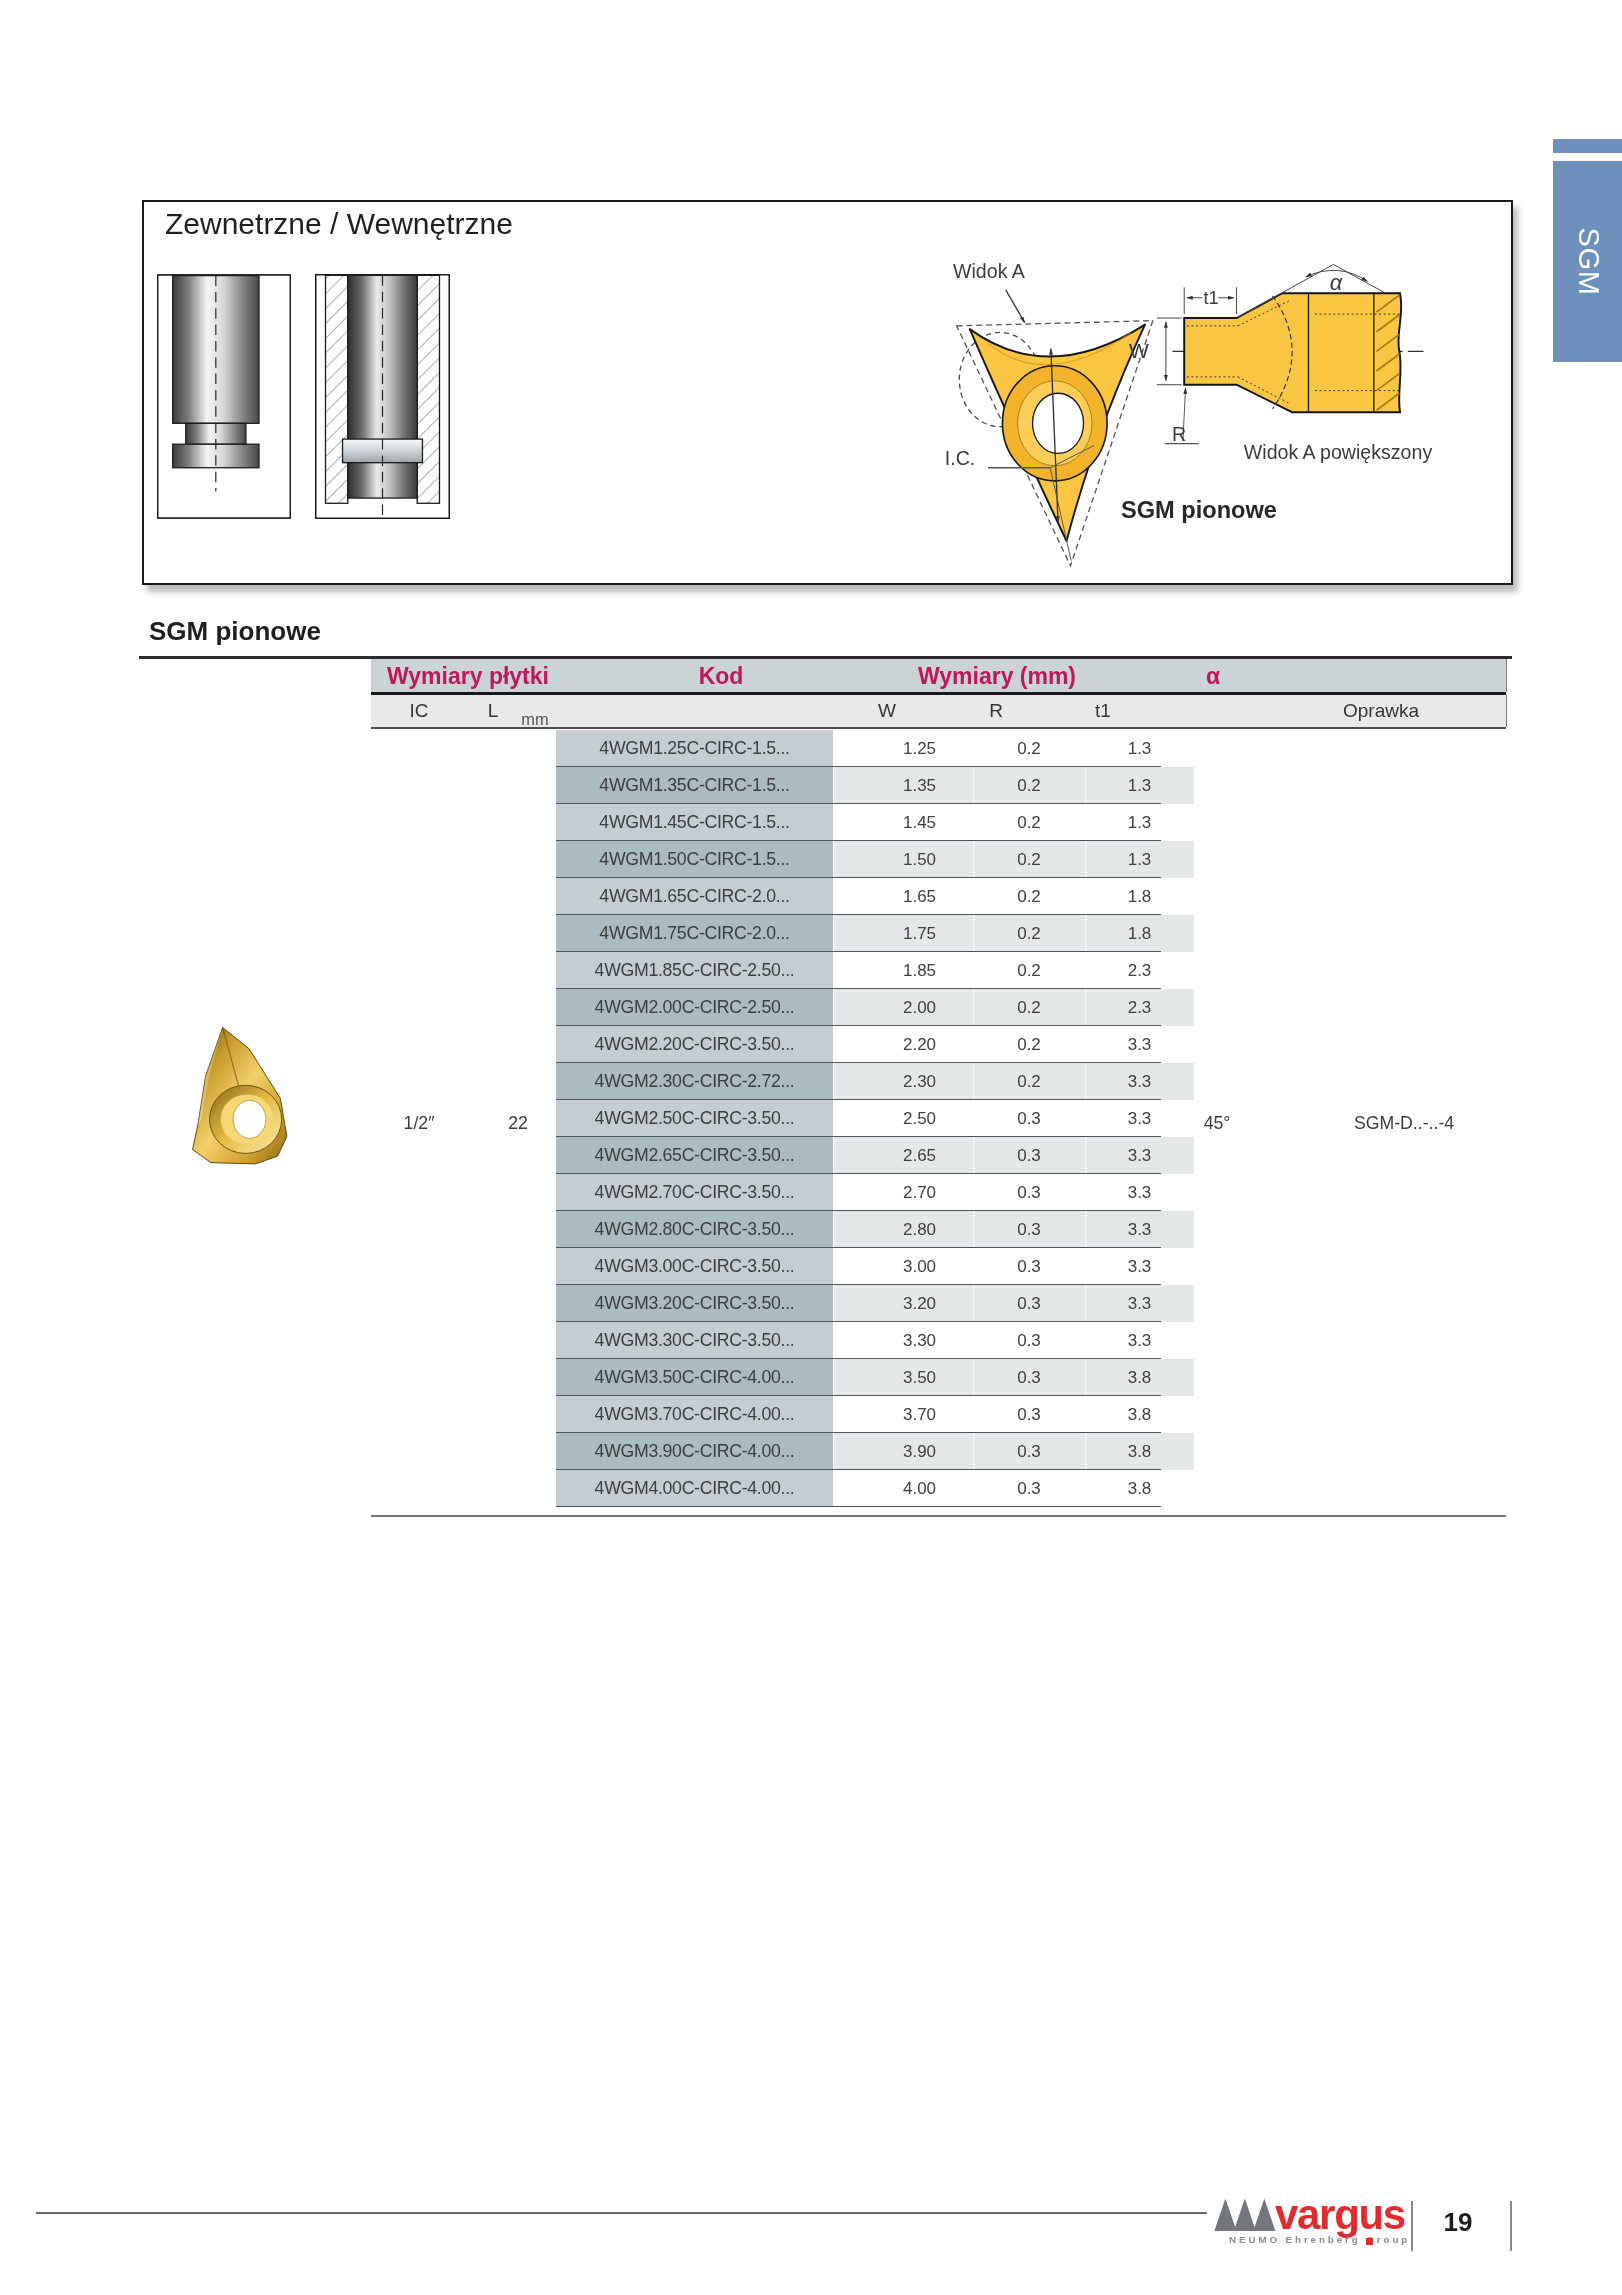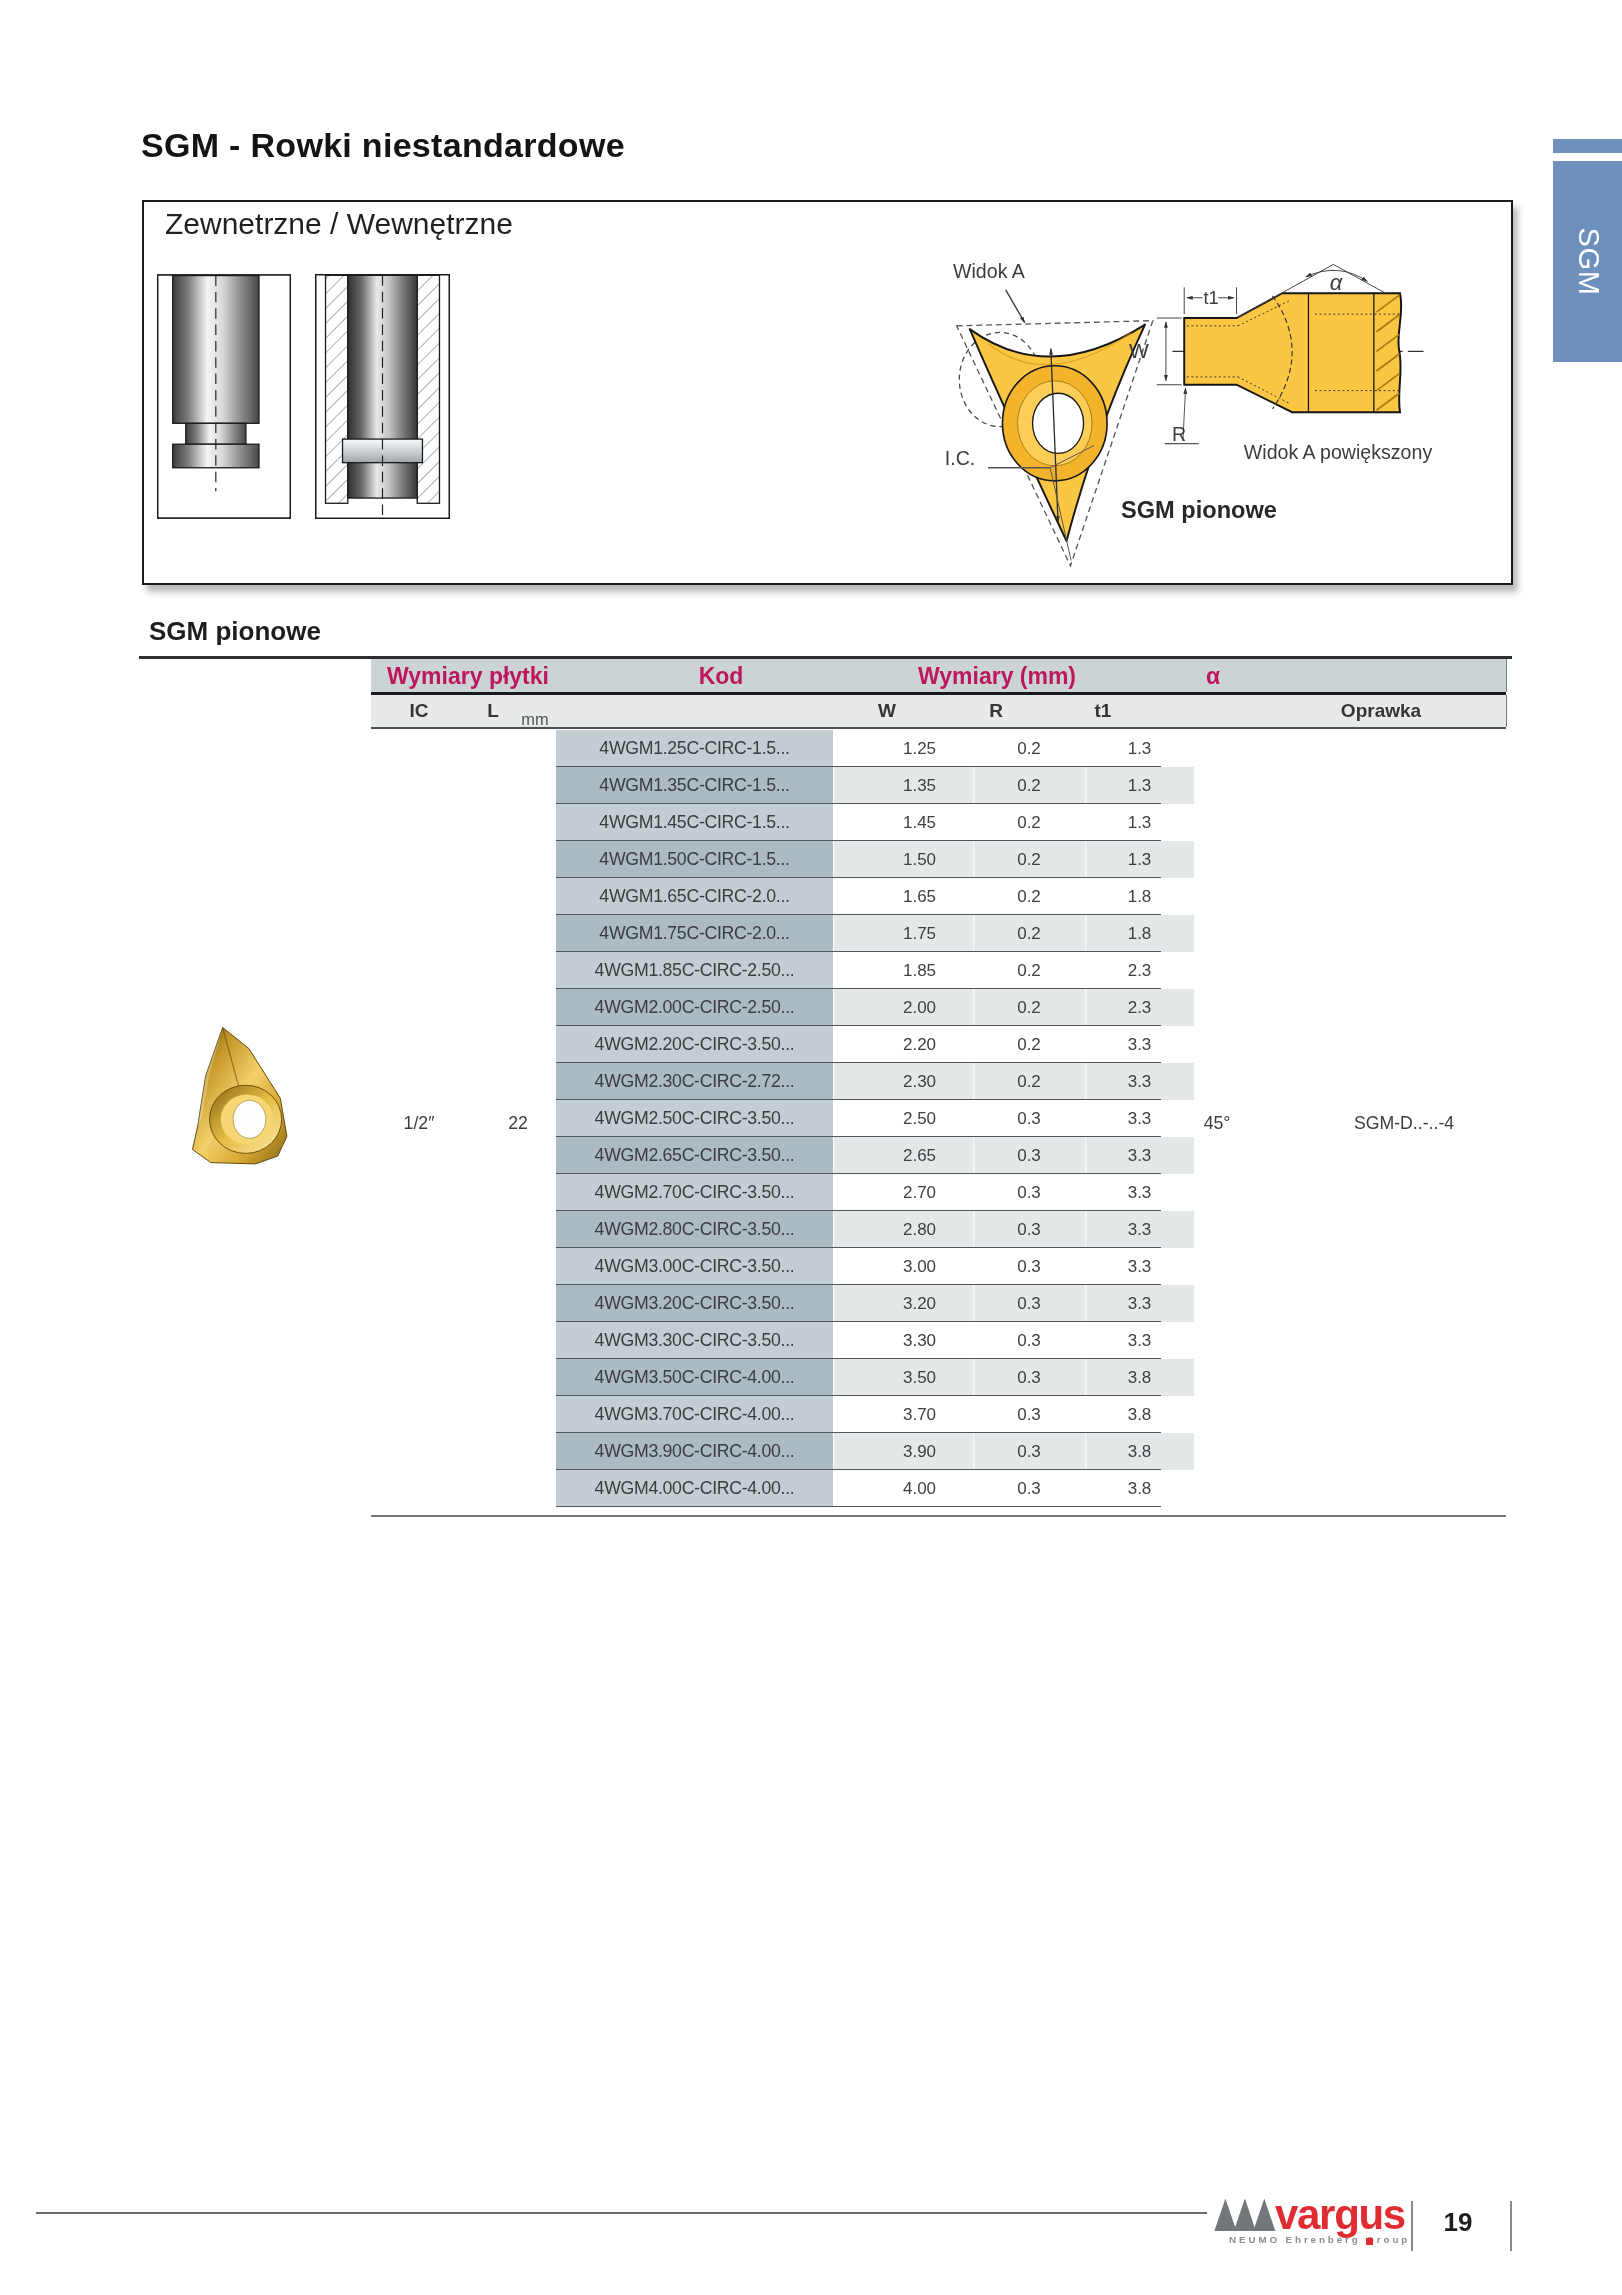--- a/index.html
+++ b/index.html
@@ -21,21 +21,21 @@
   .side-tab{left:1553px;top:161px;width:70px;height:201px;background:#6E90BD;
             display:flex;align-items:center;justify-content:center;}
   .side-tab span{transform:rotate(90deg);color:#fff;font-size:29px;letter-spacing:0.7px;}
   
   .t-topline{left:139px;top:656px;width:1373px;height:2.6px;background:#2b2d2e;}
   .thead1{left:371px;top:659px;width:1135px;height:33px;background:#CBD3D5;border-right:1.3px solid #7a7d7f;}
   .thead1 span,.thead2 span{position:absolute;top:50%;transform:translate(-50%,-50%);white-space:nowrap;}
   .thead1 span{font-size:23px;color:#be185d;font-weight:bold;}
   .t-blackline{left:371px;top:692px;width:1135px;height:3.3px;background:#17191a;}
   .thead2{left:371px;top:695px;width:1135px;height:32px;background:#E8EAEA;border-right:1.3px solid #7a7d7f;}
-  .thead2 span{font-size:19px;font-weight:700;color:#333537;}
+  .thead2 span{font-size:19px;font-weight:400;color:#333537;}
   .thead2 .unit{font-weight:400;font-size:16.4px;color:#55585a;}
   .t-grayline{left:371px;top:727px;width:1135px;height:2px;background:#4e5153;}
   .tbody{left:371px;top:730px;width:1135px;}
   .trow{position:relative;height:37px;}
   .trow::after{content:"";position:absolute;left:185px;width:605px;bottom:0;height:1.3px;background:#54575a;}
   .trow .code{position:absolute;left:185px;top:0;width:277px;height:100%;
               display:flex;align-items:center;justify-content:center;
               font-size:17.7px;letter-spacing:-0.3px;color:#3b3d3f;}
   .trow .vals{position:absolute;left:463px;top:0;width:328px;height:100%;
               display:grid;grid-template-columns:107px 112px 109px;font-size:17px;color:#3e4042;padding-left:32px;}
@@ -53,21 +53,20 @@
   .f-sub{left:1229px;top:2234px;font-size:9.8px;font-weight:700;letter-spacing:2.9px;color:#8b8e91;}
   .f-sq{left:1366px;top:2238px;width:7.2px;height:7.2px;background:#E02B30;}
   .f-div{top:2201px;width:2px;height:50px;background:#8a8a8a;}
   .f-num{left:1458px;top:2222px;font-size:26px;font-weight:700;color:#1b1d1f;}
 </style>
 </head>
 <body>
 
 <div class="page">
 
-  <div class="abs page-title">SGM - Rowki niestandardowe</div>
 
   <div class="abs diagram-box"></div>
   <div class="abs box-label">Zewnetrzne / Wewnętrzne</div>
 
   <svg class="abs" style="left:157px;top:274px;" width="134" height="245" viewBox="0 0 205 374">
     <defs>
       <linearGradient id="metalH" x1="0" y1="0" x2="1" y2="0">
         <stop offset="0" stop-color="#3c3c3c"></stop>
           <stop offset="0.18" stop-color="#7d7d7d"></stop>
         <stop offset="0.4" stop-color="#f5f5f5"></stop>

